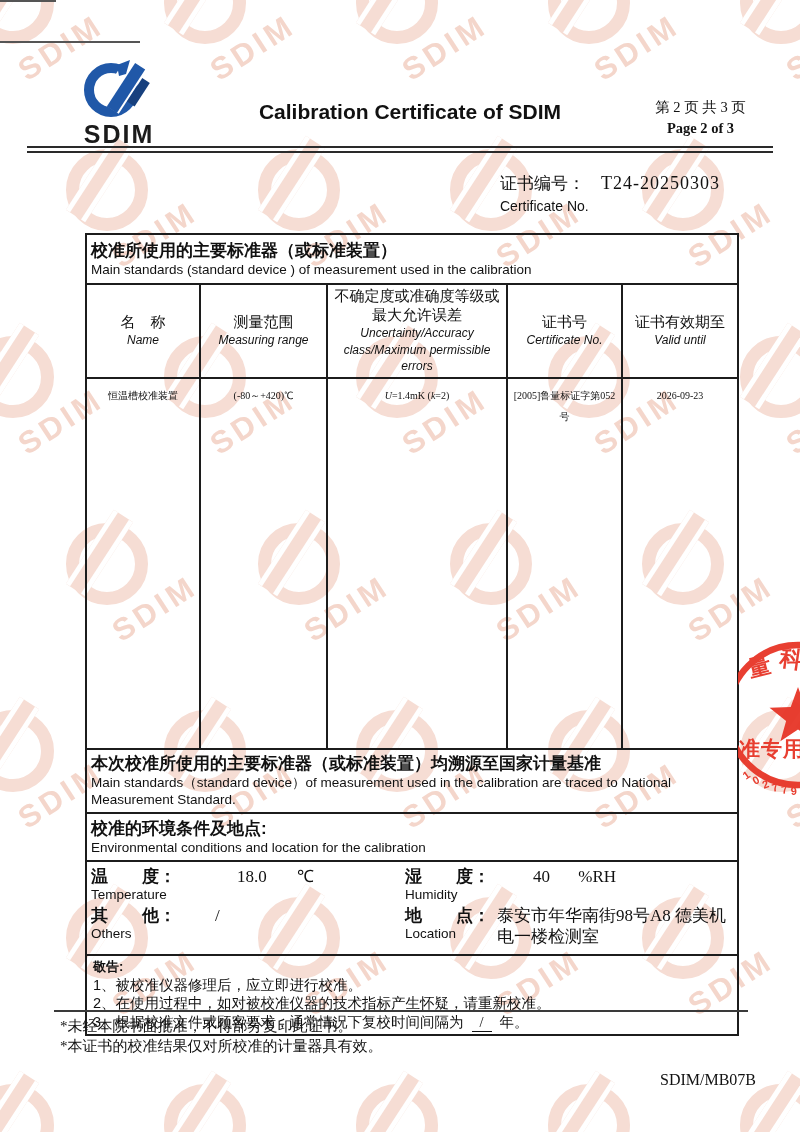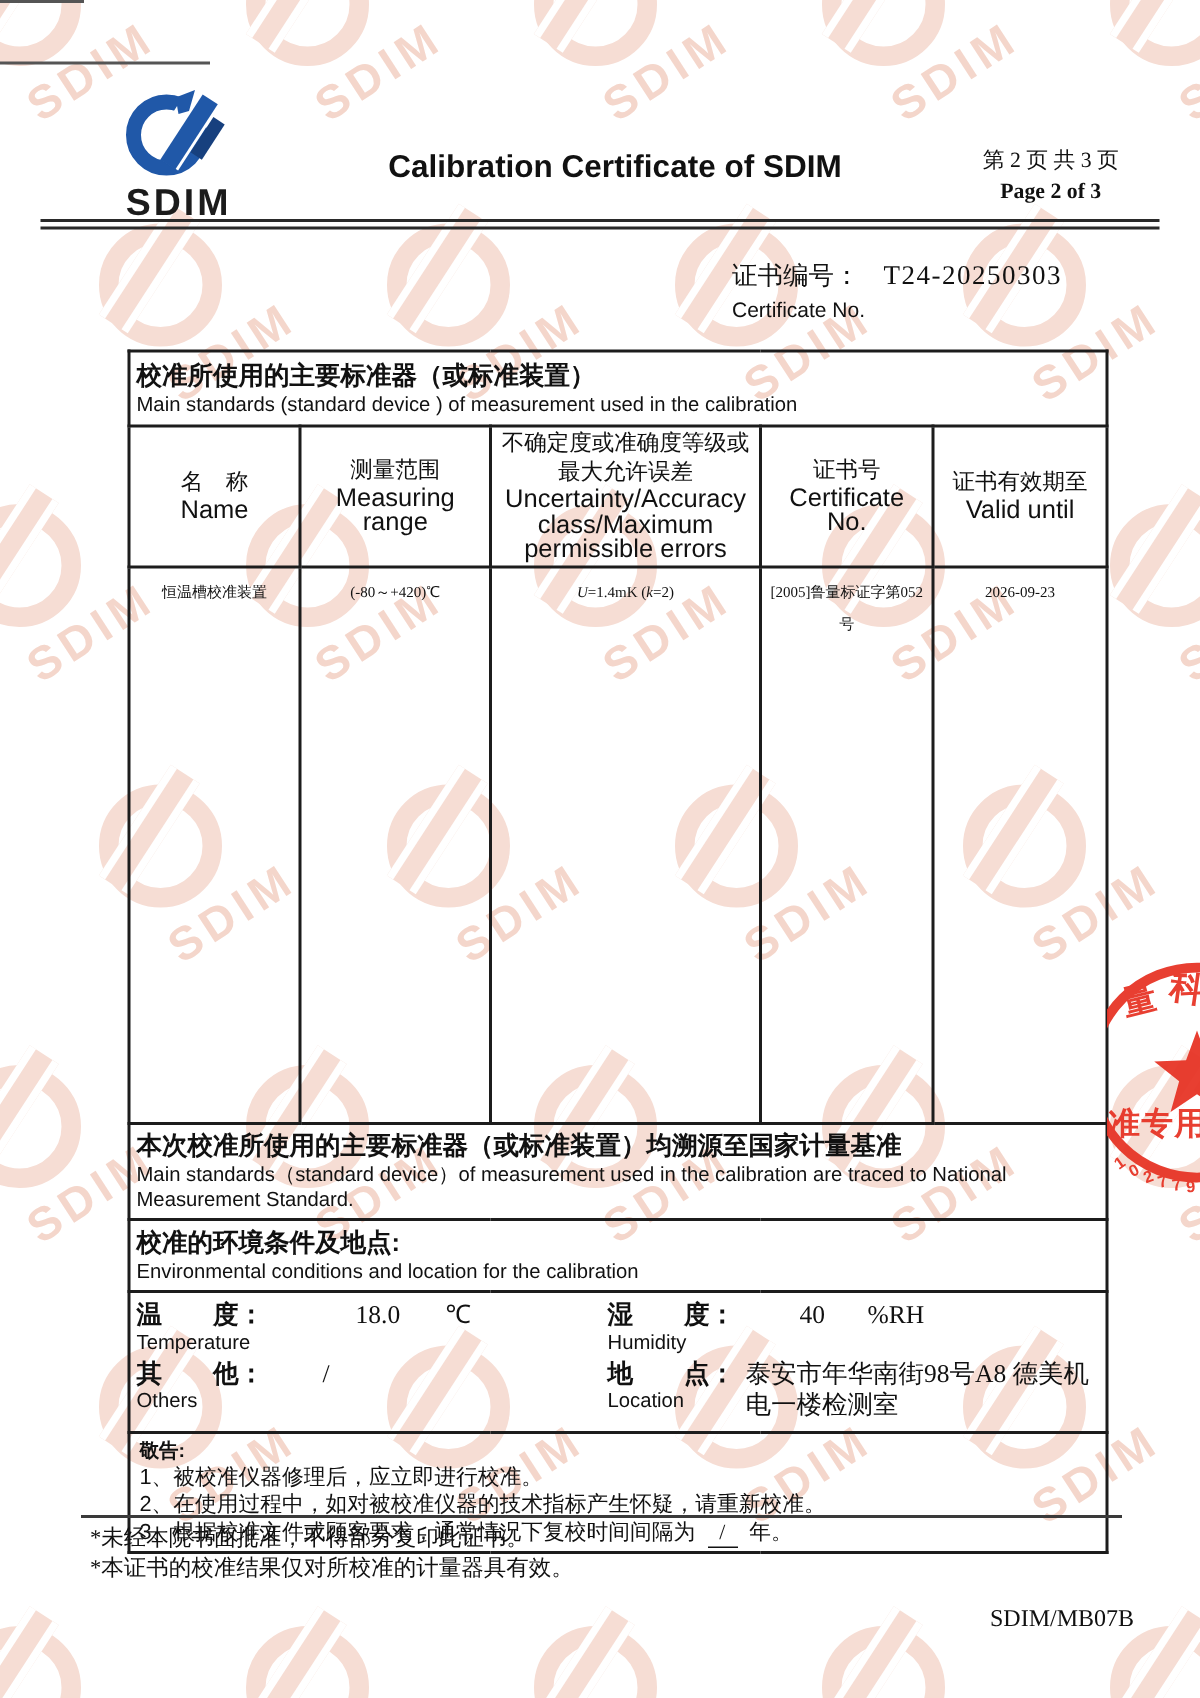--- a/index.html
+++ b/index.html
@@ -22,34 +22,34 @@
   .title-zh{position:absolute;left:180px;top:60px;width:460px;text-align:center;
             font-family:"Liberation Serif",serif;font-size:31px;letter-spacing:1px;white-space:nowrap;}
   .title-en{position:absolute;left:180px;top:100px;width:460px;text-align:center;
             font-weight:700;font-size:21px;}
   .page-info{position:absolute;left:638px;top:97px;width:125px;text-align:center;
              font-family:"Liberation Serif",serif;font-size:14.5px;line-height:21px;}
   .page-info .en{font-weight:600;}
   .rule-double{position:absolute;left:27px;top:146px;width:746px;height:3px;
                border-top:2px solid #2a2a2a;border-bottom:2px solid #2a2a2a;}
   
-  .cert-no{position:absolute;left:488px;top:172px;}
+  .cert-no{position:absolute;left:500px;top:172px;}
   .cert-no .l1{font-family:"Liberation Serif",serif;font-size:17px;}
   .cert-no .val{font-size:18px;letter-spacing:1px;margin-left:16px;}
   .cert-no .l2{font-size:14px;margin-top:3px;}
   
   .cert-table{position:absolute;left:85px;top:233px;width:652px;border-collapse:collapse;
               table-layout:fixed;}
   .cert-table th,.cert-table td{border:2px solid #1c1c1c;padding:2px 4px;font-weight:400;
               vertical-align:middle;background:transparent;}
   .sec-zh{font-size:17px;font-weight:600;line-height:21px;}
   .sec-en{font-size:13.5px;line-height:17px;}
   .head-row th{height:86px;text-align:center;}
   .th-zh{font-family:"Liberation Serif",serif;font-size:15px;line-height:19px;}
-  .th-en{font-size:17px;line-height:16.5px;}
+  .th-en{font-size:12px;line-height:16.5px;font-style:italic;}
   .title-row td{height:44px;}
   .data-row td{height:361px;vertical-align:top;text-align:center;padding-top:6px;
                font-family:"Liberation Serif",serif;font-size:10px;line-height:21px;}
   .trace-row td{height:58px;}
   .envtitle-row td{height:42px;}
   .env-row td{height:86px;vertical-align:top;padding:4px 4px 2px 4px;}
   .notice-row td{height:72px;vertical-align:top;padding:2px 6px;}
   
   .env-grid{display:flex;}
   .env-col{display:flex;flex-direction:column;}

